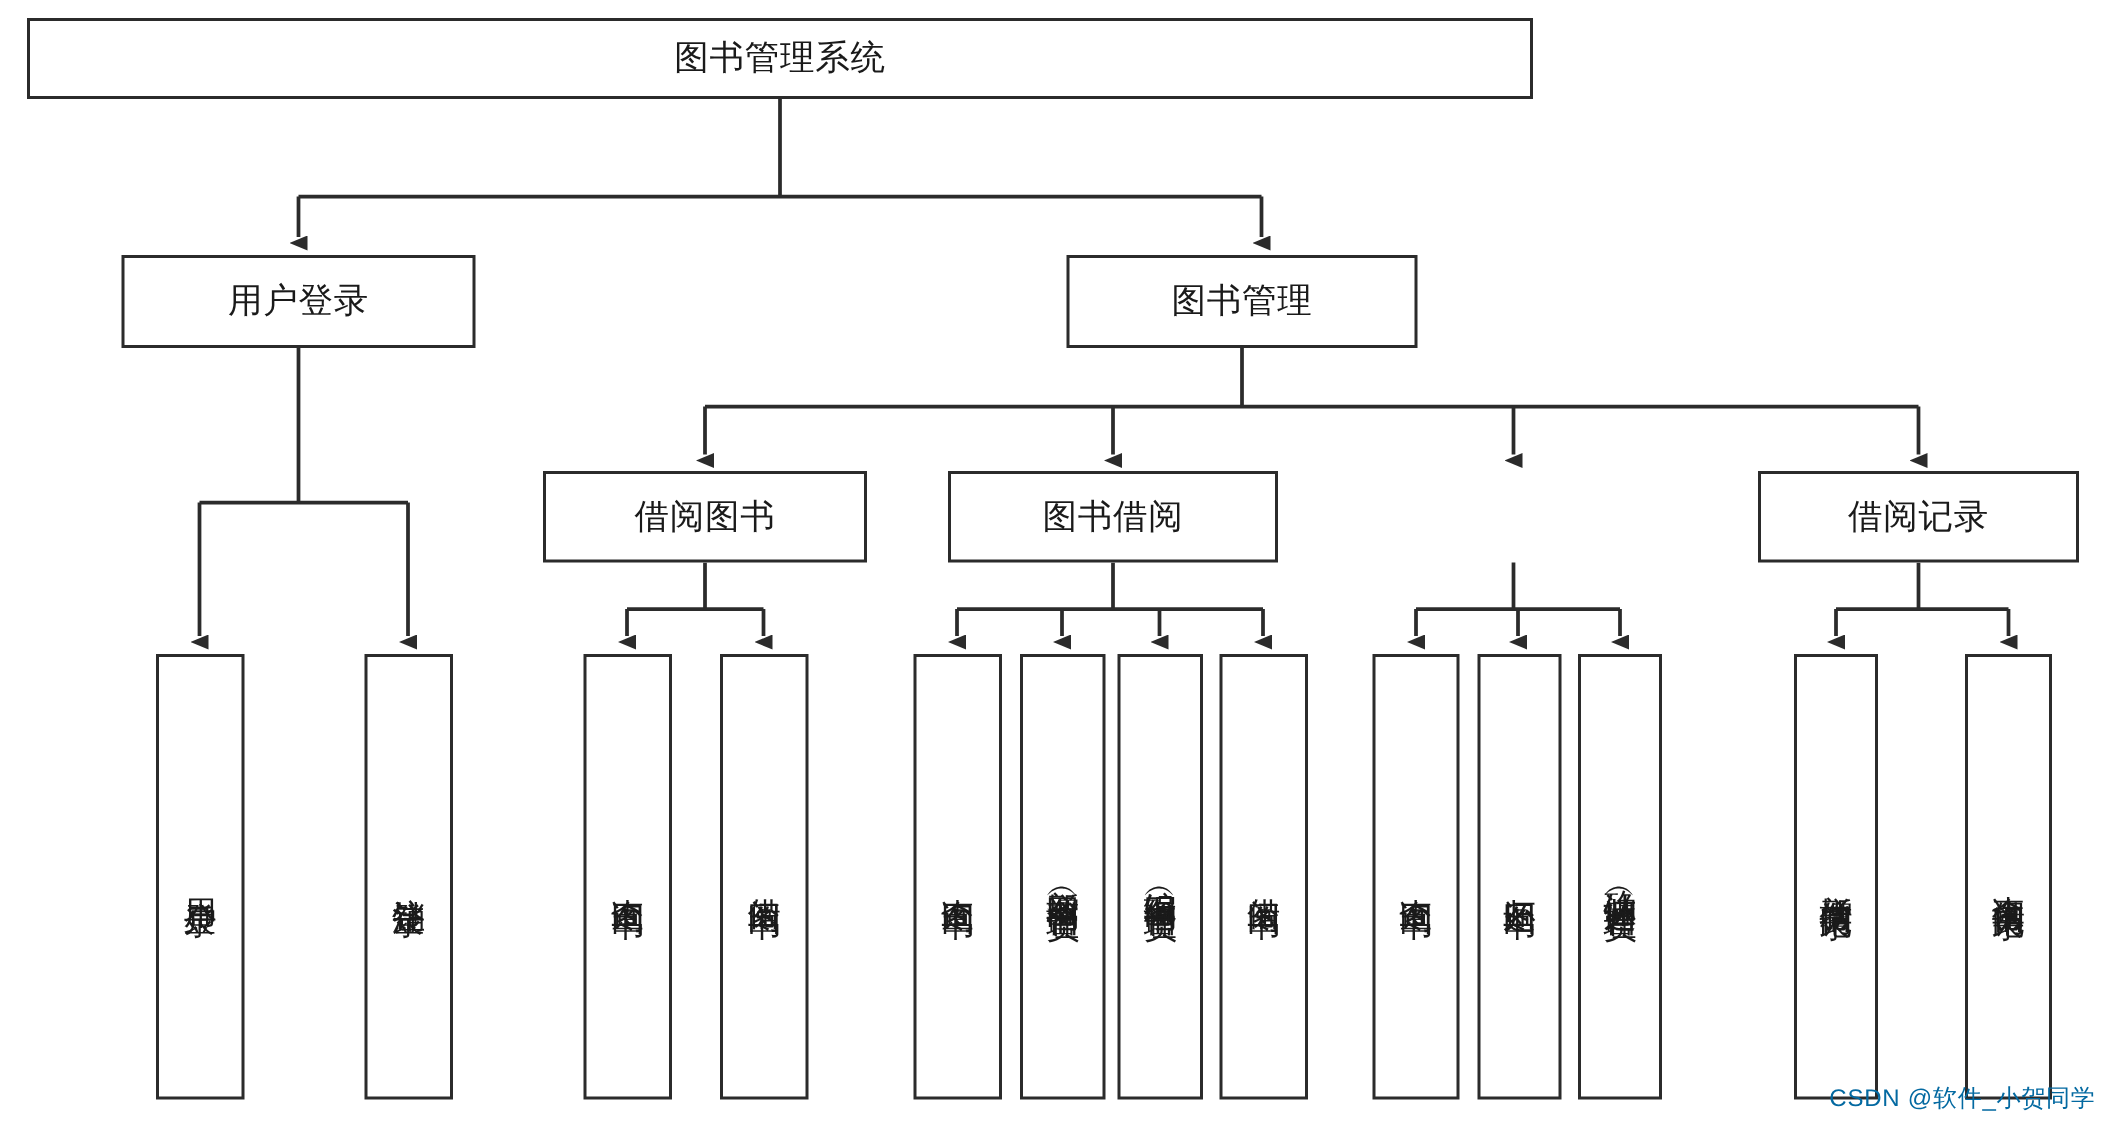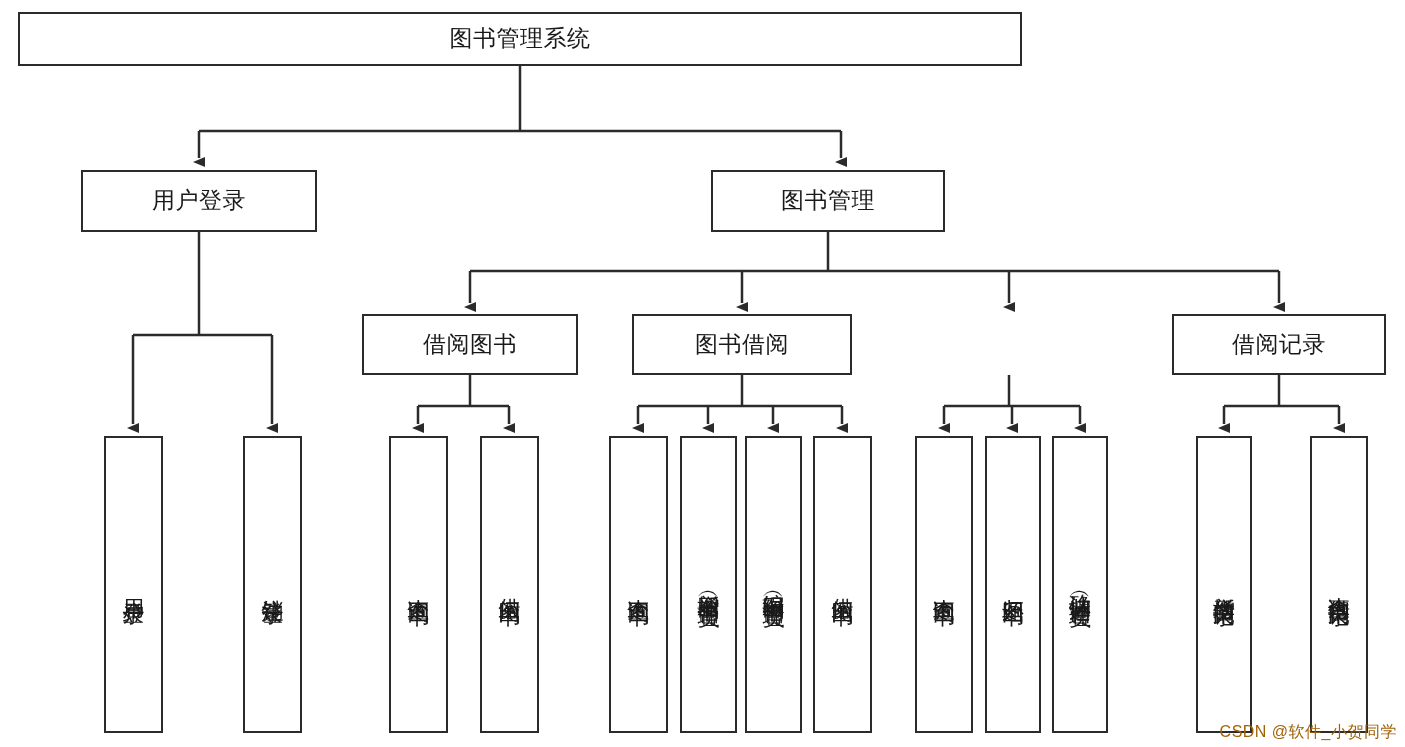--- a/index.html
+++ b/index.html
@@ -56,21 +56,21 @@
   .node-v .vtext {
     writing-mode: vertical-rl;
     text-orientation: upright;
     display: block;
   }
   .watermark {
     position: absolute;
     right: 8px;
     bottom: 4px;
     font-size: 16px;
-    color: #a16207;
+    color: #0369a1;
     letter-spacing: 0.5px;
     white-space: nowrap;
   }
 </style>
 </head>
 <body>
 
 <div id="canvas">
 
   <svg id="edges" viewBox="0 0 1405 747" xmlns="http://www.w3.org/2000/svg">

